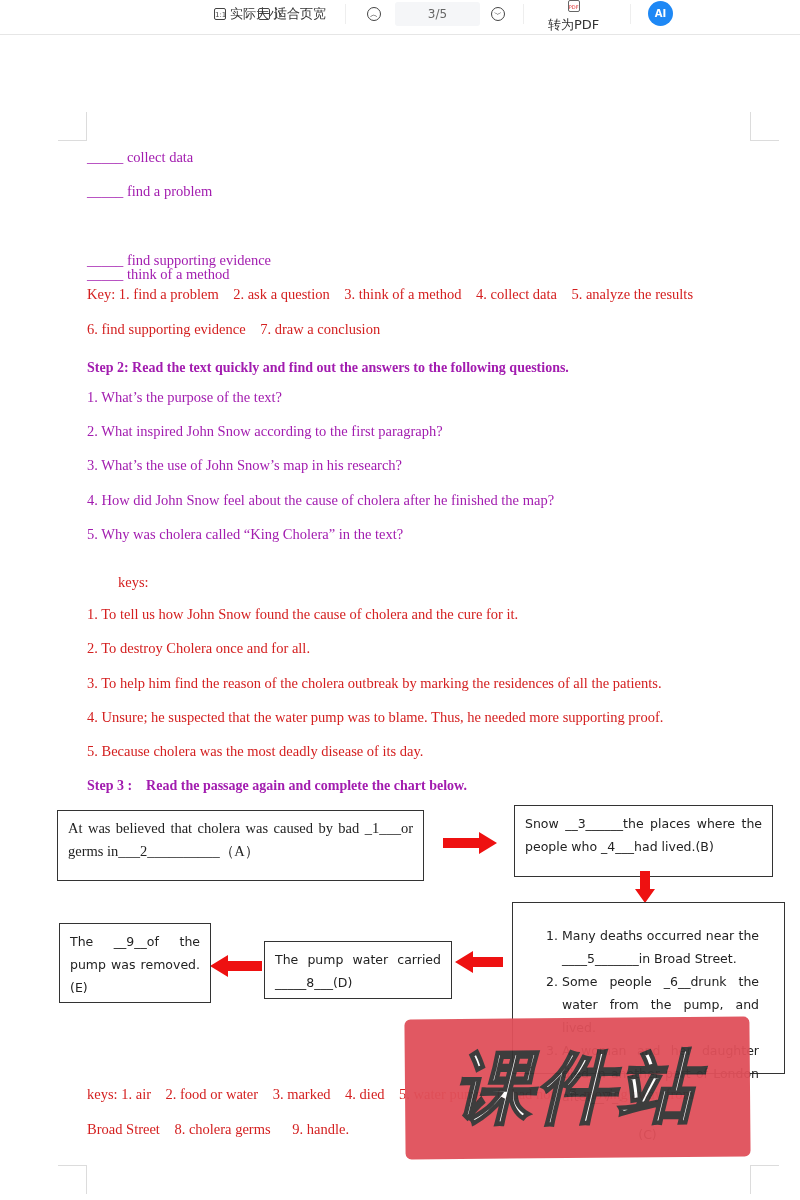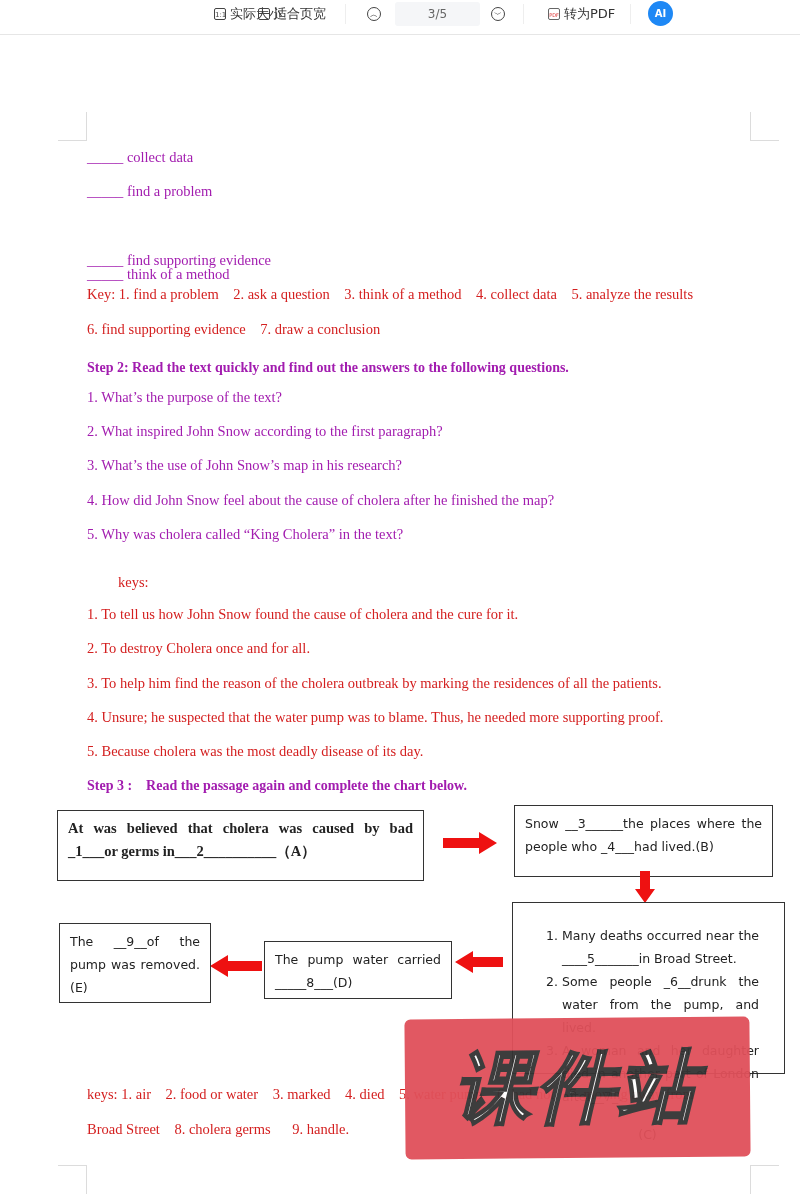--- a/index.html
+++ b/index.html
@@ -36,21 +36,21 @@
   </div>
   <div class="tb-sep" style="left:345px;"></div>
   <div class="tb-item" style="left:367px;">
     <span class="circ">︿</span>
   </div>
   <div class="page-box">3/5</div>
   <div class="tb-item" style="left:491px;">
     <span class="circ">﹀</span>
   </div>
   <div class="tb-sep" style="left:523px;"></div>
-  <div class="tb-item" style="left:548px;">
+  <div class="tb-item" style="left:548px;flex-direction:column;">
     <span class="tb-icon" style="border-color:#666;font-size:5px;color:#d33;">PDF</span>
     <span>转为PDF</span>
   </div>
   <div class="tb-sep" style="left:630px;"></div>
   <div class="ai-btn">
     <span>AI</span>
   </div>
 </div>
 
 <div class="corner" style="left:58px;top:112px;border-width:0 1px 1px 0;"></div>
@@ -75,21 +75,21 @@
 
 <div class="line red" style="top:574px;left:118px;">keys:</div>
 <div class="line red" style="top:606px;">1. To tell us how John Snow found the cause of cholera and the cure for it.</div>
 <div class="line red" style="top:640px;">2. To destroy Cholera once and for all.</div>
 <div class="line red" style="top:675px;">3. To help him find the reason of the cholera outbreak by marking the residences of all the patients.</div>
 <div class="line red" style="top:709px;">4. Unsure; he suspected that the water pump was to blame. Thus, he needed more supporting proof.</div>
 <div class="line red" style="top:743px;">5. Because cholera was the most deadly disease of its day.</div>
 
 <div class="line bold" style="top:778px;font-size:14px;white-space:pre;">Step 3 :    Read the passage again and complete the chart below.</div>
 
-<div class="box serif" style="left:57px;top:810px;width:367px;height:71px;font-weight:bold;">At was believed that cholera was caused by bad _1___or germs in___2__________（A）</div>
+<div class="box serif" style="left:57px;top:810px;width:367px;height:71px;">At was believed that cholera was caused by bad _1___or germs in___2__________（A）</div>
 
 <svg class="arrow" style="left:443px;top:832px;" width="54" height="22">
   <polygon points="0,6 36,6 36,0 54,11 36,22 36,16 0,16" fill="#ee1111"></polygon>
 </svg>
 
 <div class="box" style="left:514px;top:805px;width:259px;height:72px;">Snow   __3______the   places   where the people who _4___had lived.(B)</div>
 
 <svg class="arrow" style="left:635px;top:871px;" width="20" height="32">
   <polygon points="5,0 15,0 15,18 20,18 10,32 0,18 5,18" fill="#ee1111"></polygon>
 </svg>

